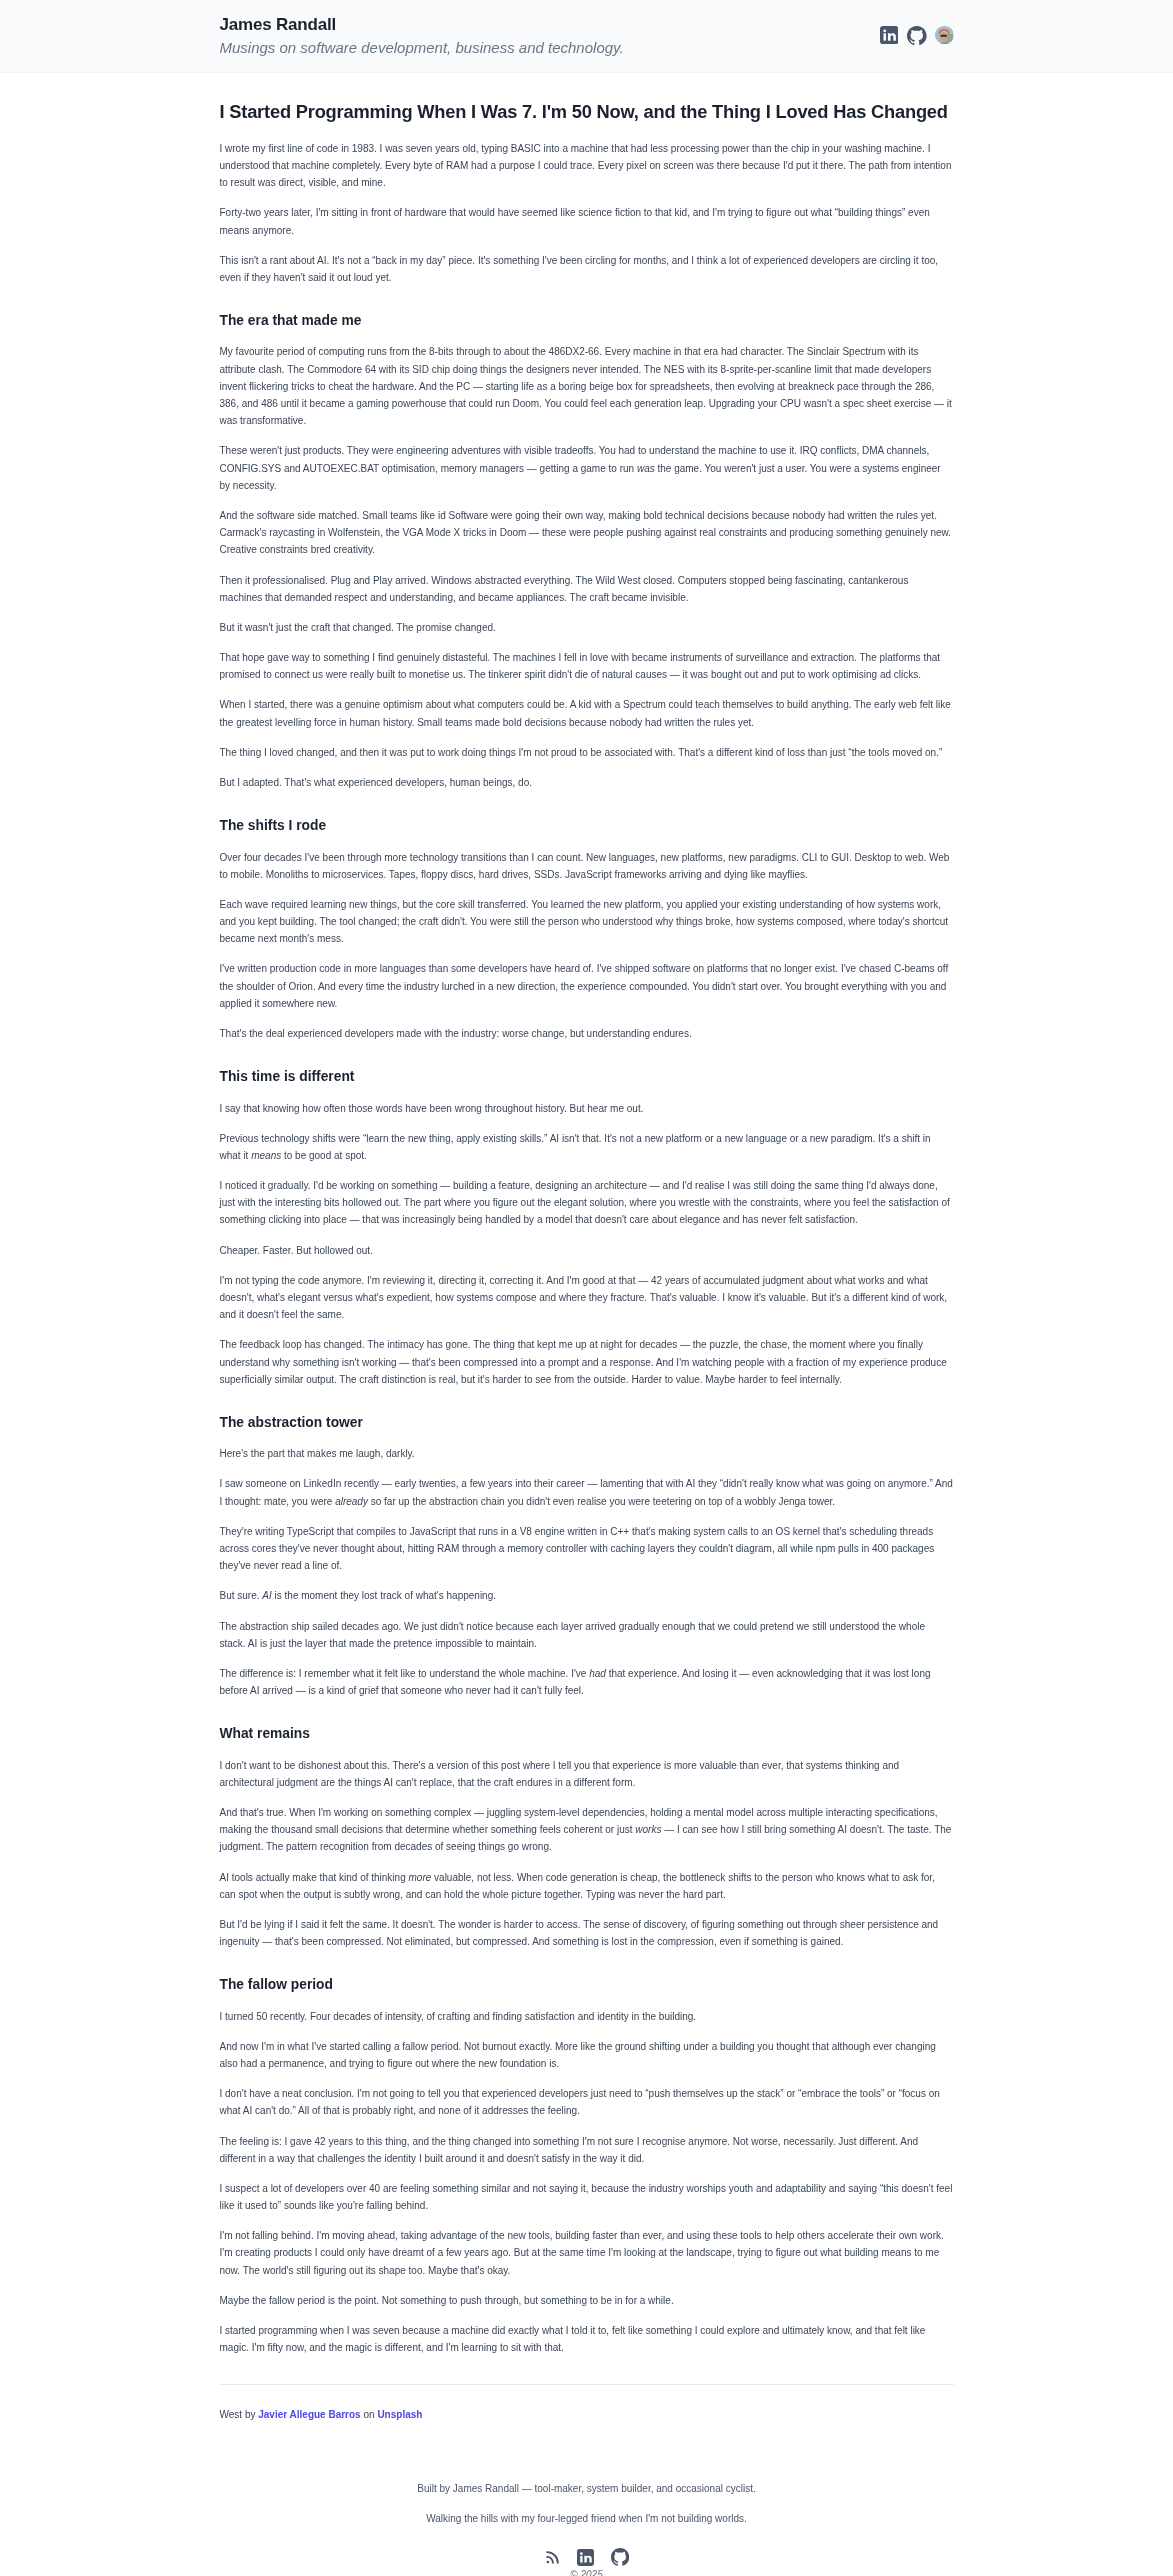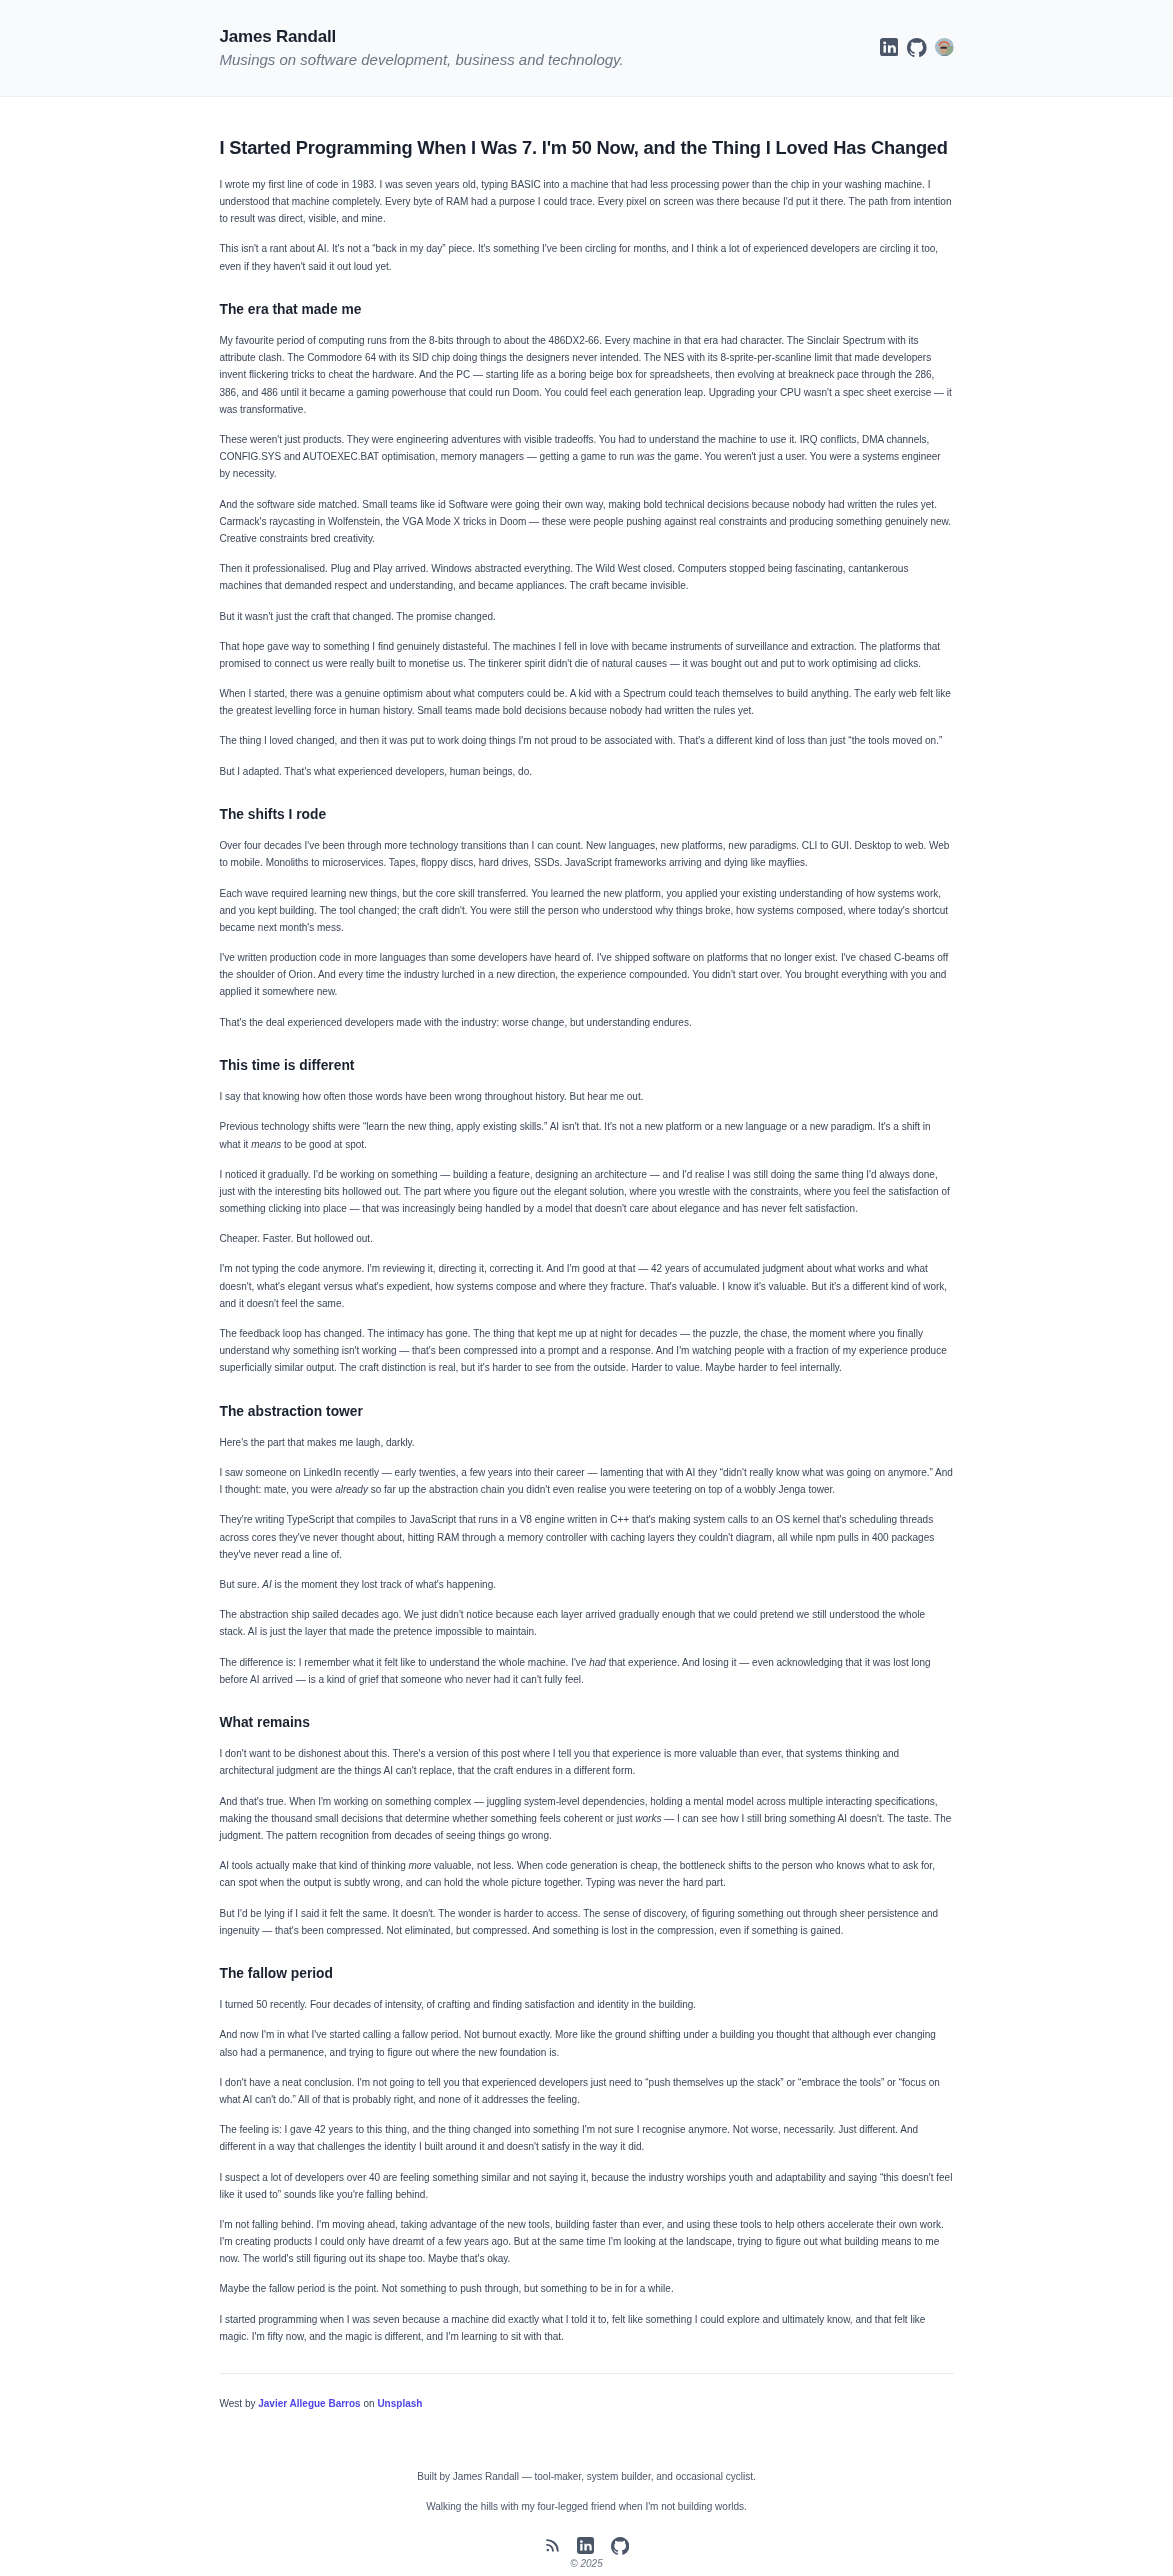--- a/index.html
+++ b/index.html
@@ -1,17 +1,17 @@
 <!DOCTYPE html>
 <html style="font-size:9.8px"><head>
 <meta charset="utf-8">
 <style>
   html,body{margin:0;padding:0;background:#ffffff;}
   body{font-family:"Liberation Sans",sans-serif;color:#3a4557;}
-  .container{max-width:734px;margin:12px auto;padding:0 14.7px;}
+  .container{max-width:734px;margin:0 auto;padding:0 14.7px;}
 
   
   .site-header{background:#f8fafc;border-bottom:0.6px solid #eef1f5;padding:14.7px 0 16px;}
   .header-inner{display:flex;justify-content:space-between;align-items:center;}
   .site-name{font-size:17px;font-weight:800;color:#1a2230;margin:0 0 4.3px;letter-spacing:-0.2px;}
   .tagline{font-style:italic;color:#6b7685;font-size:15px;margin:0;}
   .header-icons{display:flex;align-items:center;gap:8.6px;}
   .icon-btn{display:inline-flex;align-items:center;justify-content:center;cursor:pointer;background:none;border:none;padding:0;}
   .avatar{width:18.3px;height:18.3px;border-radius:50%;overflow:hidden;display:inline-block;}
 
@@ -65,20 +65,21 @@
           </svg>
       </span>
     </div>
   </div>
 </header>
 
 <main class="container post">
   <h1 class="post-title">I Started Programming When I Was 7. I'm 50 Now, and the Thing I Loved Has Changed</h1>
 
   <p><span>I wrote my first line of code in 1983. I was seven years old, typing BASIC into a machine that had less processing power than the chip in your washing machine. I understood that machine completely. Every byte of RAM had a purpose I could trace. Every pixel on screen was there because I'd put it there. The path from intention to result was direct, visible, and mine.</span></p>
+  <p><span>Forty-two years later, I'm sitting in front of hardware that would have seemed like science fiction to that kid, and I'm trying to figure out what “building things” even means anymore.</span></p>
   <p><span>This isn't a rant about AI. It's not a “back in my day” piece. It's something I've been circling for months, and I think a lot of experienced developers are circling it too, even if they haven't said it out loud yet.</span></p>
 
   <h2>The era that made me</h2>
   <p><span>My favourite period of computing runs from the 8-bits through to about the 486DX2-66. Every machine in that era had character. The Sinclair Spectrum with its attribute clash. The Commodore 64 with its SID chip doing things the designers never intended. The NES with its 8-sprite-per-scanline limit that made developers invent flickering tricks to cheat the hardware. And the PC — starting life as a boring beige box for spreadsheets, then evolving at breakneck pace through the 286, 386, and 486 until it became a gaming powerhouse that could run Doom. You could feel each generation leap. Upgrading your CPU wasn't a spec sheet exercise — it was transformative.</span></p>
   <p><span>These weren't just products. They were engineering adventures with visible tradeoffs. You had to understand the machine to use it. IRQ conflicts, DMA channels, CONFIG.SYS and AUTOEXEC.BAT optimisation, memory managers — getting a game to run </span><em>was</em><span> the game. You weren't just a user. You were a systems engineer by necessity.</span></p>
   <p><span>And the software side matched. Small teams like id Software were going their own way, making bold technical decisions because nobody had written the rules yet. Carmack's raycasting in Wolfenstein, the VGA Mode X tricks in Doom — these were people pushing against real constraints and producing something genuinely new. Creative constraints bred creativity.</span></p>
   <p><span>Then it professionalised. Plug and Play arrived. Windows abstracted everything. The Wild West closed. Computers stopped being fascinating, cantankerous machines that demanded respect and understanding, and became appliances. The craft became invisible.</span></p>
   <p><span>But it wasn't just the craft that changed. The promise changed.</span></p>
   <p><span>That hope gave way to something I find genuinely distasteful. The machines I fell in love with became instruments of surveillance and extraction. The platforms that promised to connect us were really built to monetise us. The tinkerer spirit didn't die of natural causes — it was bought out and put to work optimising ad clicks.</span></p>
   <p><span>When I started, there was a genuine optimism about what computers could be. A kid with a Spectrum could teach themselves to build anything. The early web felt like the greatest levelling force in human history. Small teams made bold decisions because nobody had written the rules yet.</span></p>

